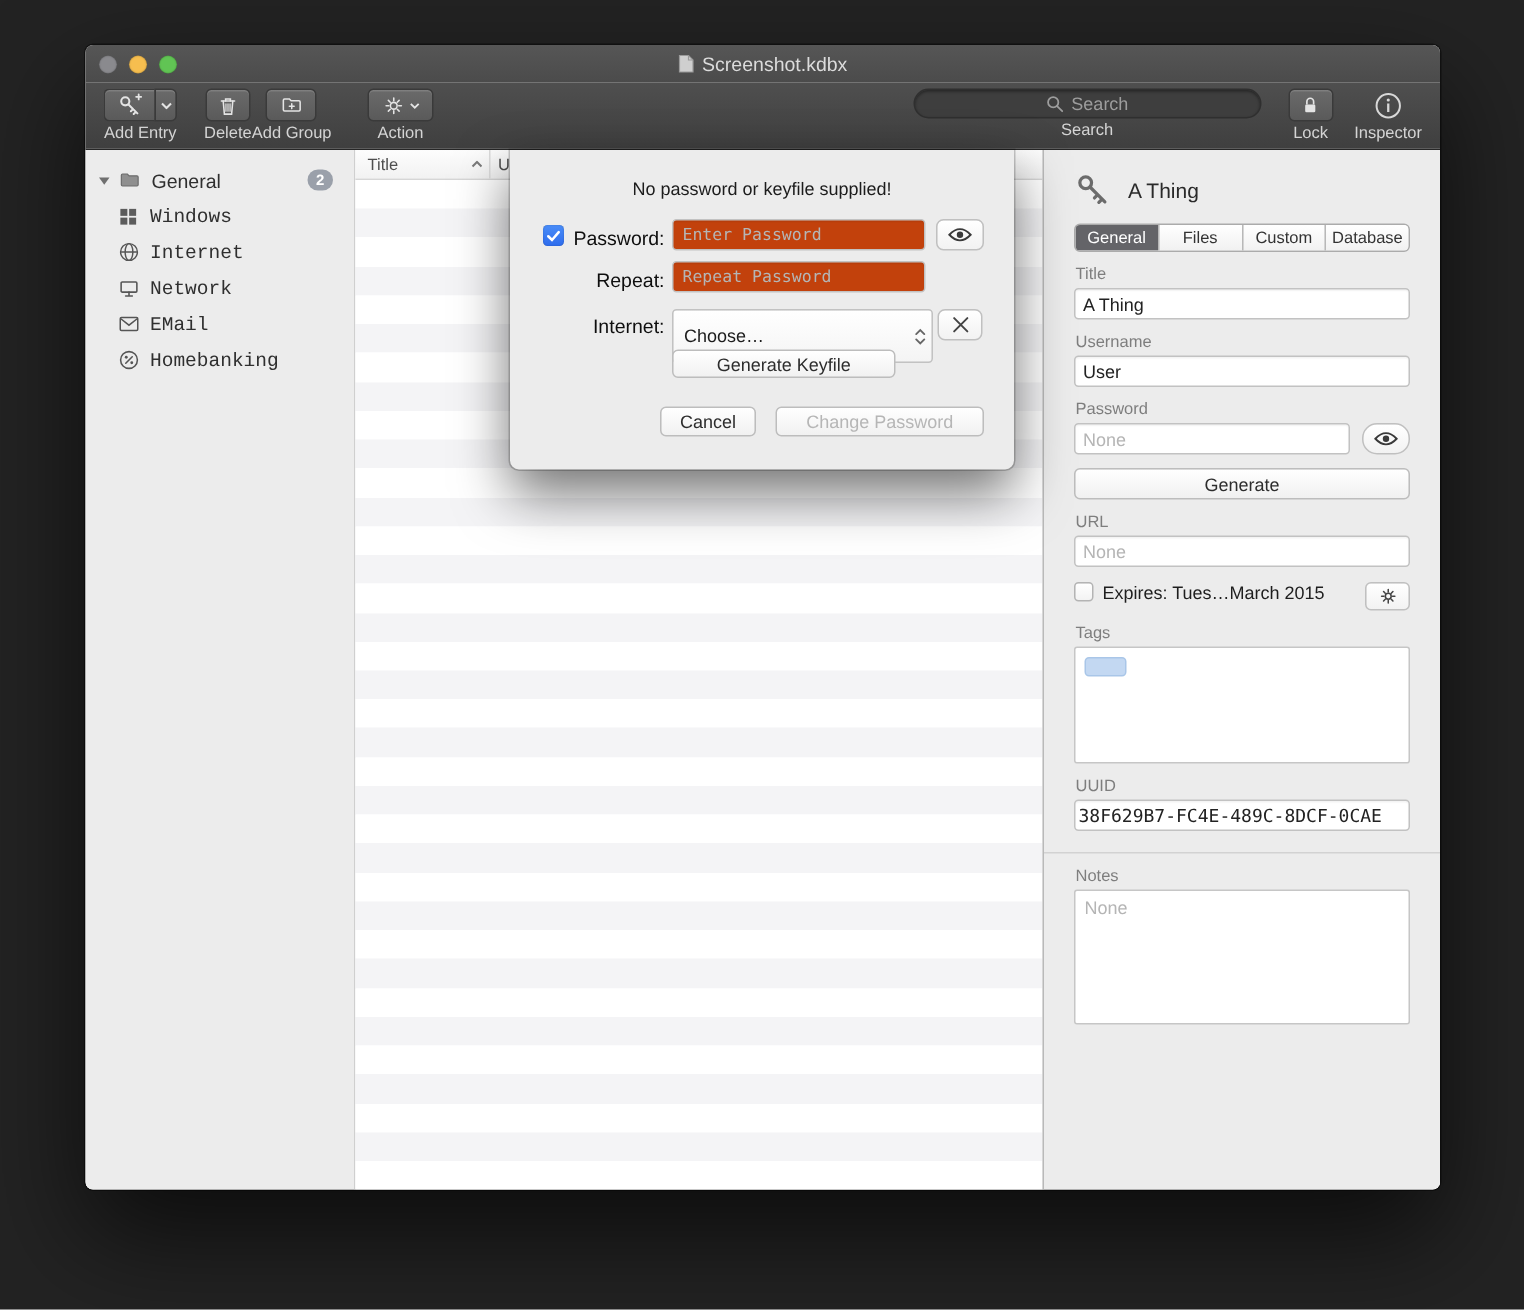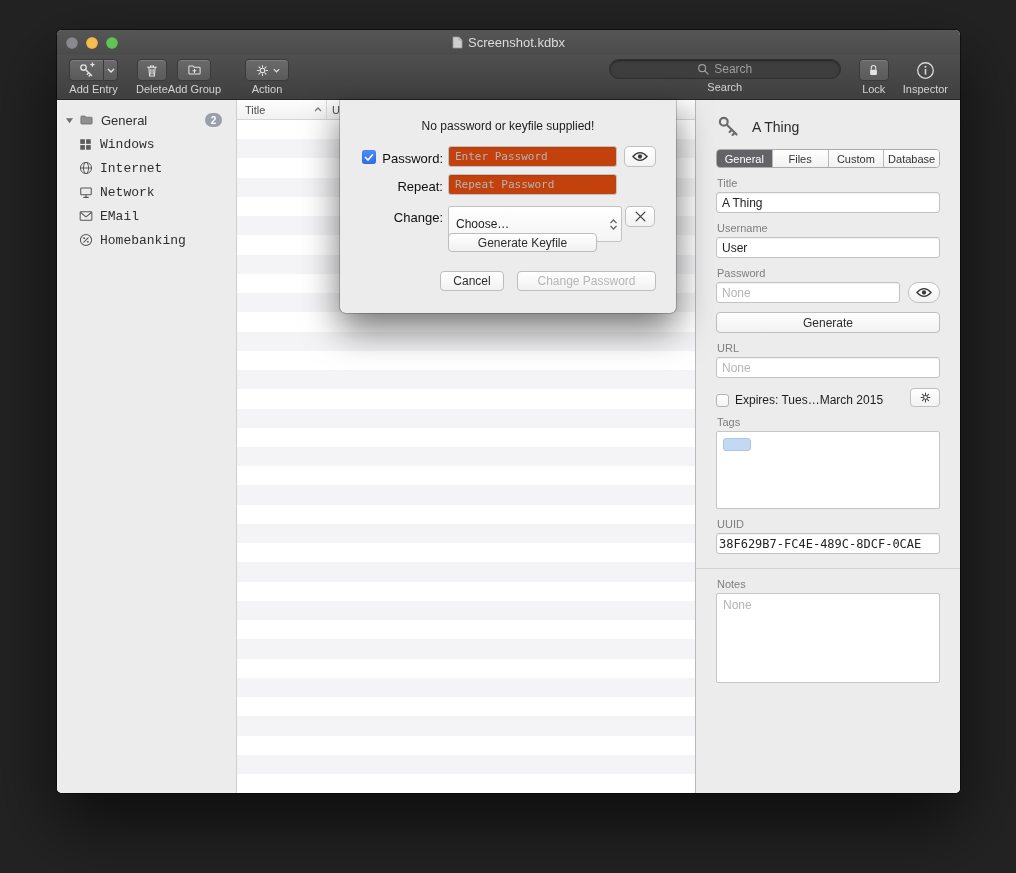--- a/index.html
+++ b/index.html
@@ -126,21 +126,21 @@
   .ins-field { width:100%; height:21px; border:1px solid #c2c2c2; border-radius:3px;
     background:#fff; font-size:12px; padding:0 5px; color:#222; outline:none;
     font-family:inherit; box-shadow:inset 0 1px 1px rgba(0,0,0,.05); }
   .ins-field::placeholder { color:#b5b5b5; }
   .pw-row { display:flex; gap:8px; align-items:center; }
   .pw-row .ins-field { flex:1; }
   .eyecap { flex:0 0 32px; height:21px; border:1px solid #c0c0c0; border-radius:10px;
     background:linear-gradient(#fff,#f2f2f2); display:flex; align-items:center;
     justify-content:center; color:#3a3a3a; }
   .fullbtn { width:100%; height:21px; margin-top:9px; }
-  .expires-row { display:flex; align-items:flex-end; gap:6px; margin-top:10px;
+  .expires-row { display:flex; align-items:flex-start; gap:6px; margin-top:10px;
     font-size:12px; color:#1e1e1e; }
   .expires-row .cb { width:13px; height:13px; }
   .gearbtn { margin-left:auto; width:30px; height:19px; border:1px solid #c0c0c0;
     border-radius:4px; background:linear-gradient(#fff,#f2f2f2); display:flex;
     align-items:center; justify-content:center; color:#444; }
   .tags-box { height:78px; border:1px solid #c6c6c6; border-radius:2px; background:#fff;
     padding:6px; }
   .tag-token { width:28px; height:13px; background:#c3d8f2; border:1px solid #a9c6e8;
     border-radius:3px; }
   .uuid-field { font-family:"DejaVu Sans Mono",monospace; font-size:12px; letter-spacing:0;
@@ -424,21 +424,21 @@
           <svg width="16" height="11" viewBox="0 0 18 12">
               <path d="M1 6 Q9 -2.5 17 6 Q9 14.5 1 6 Z" fill="none" stroke="currentColor" stroke-width="1.4"></path>
               <circle cx="9" cy="6" r="2.4" fill="currentColor"></circle>
             </svg>
         </span>
       </div>
 
       <div class="sheet-label" style="top:79px">Repeat:</div>
       <input class="tfield mono f-rep" type="text" placeholder="Repeat Password" style="">
 
-      <div class="sheet-label" style="top:110px">Change:</div>
+      <div class="sheet-label" style="top:110px">Internet:</div>
       <div class="popup">
         <span>Choose…</span>
         <span class="stepper">
           <svg width="9" height="13" viewBox="0 0 10 14" fill="none" stroke="currentColor" stroke-width="1.4" stroke-linecap="round">
               <path d="M2 5 L5 2 L8 5"></path>
               <path d="M2 9 L5 12 L8 9"></path>
             </svg>
         </span>
       </div>
       <div class="xbtn">

